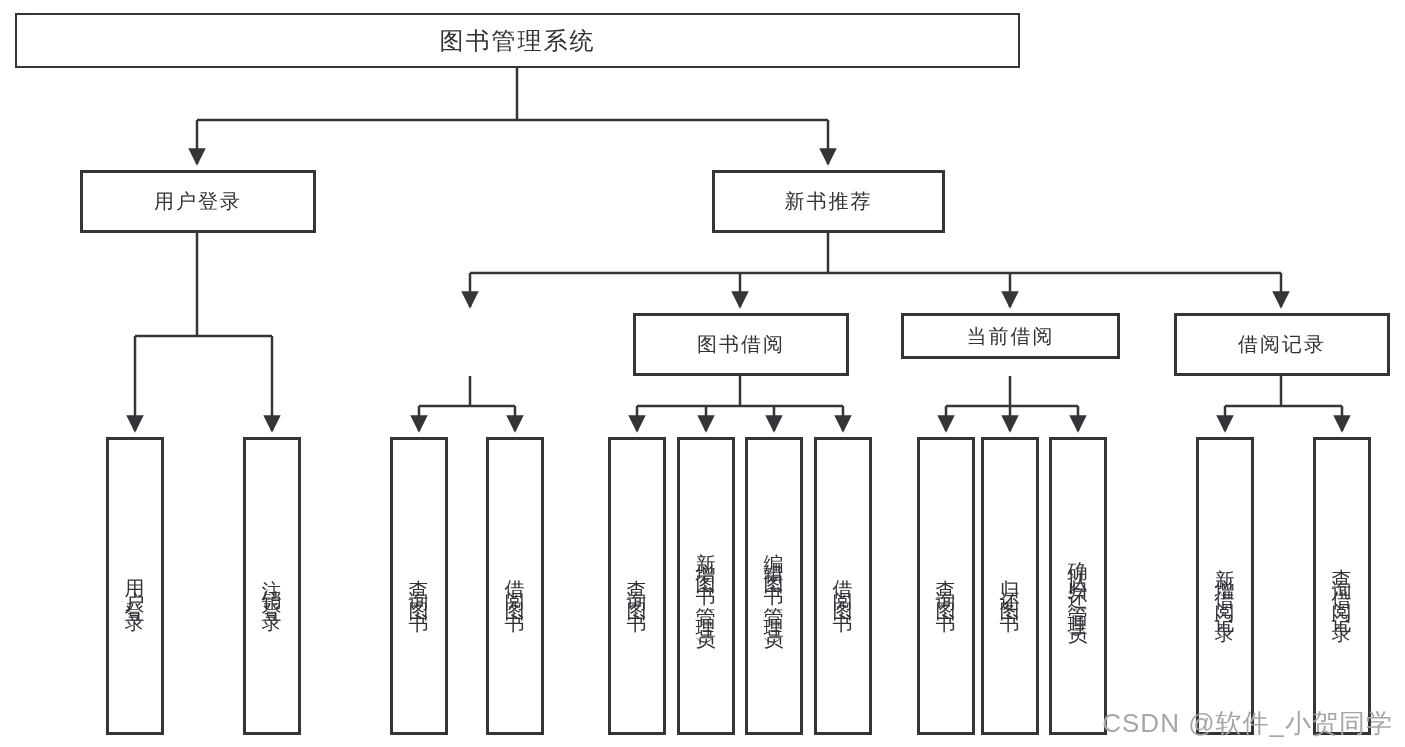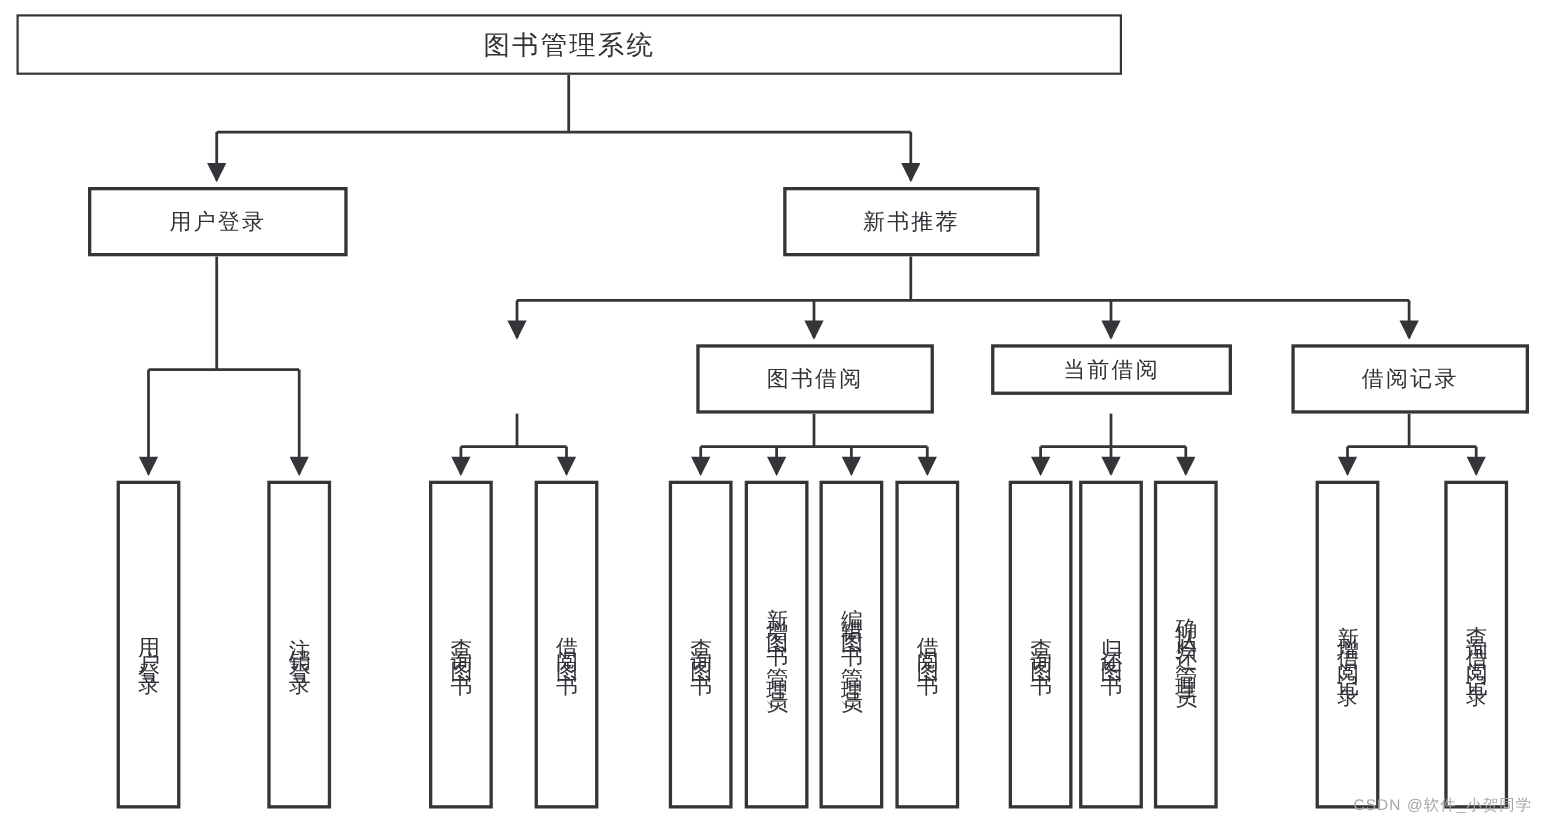--- a/index.html
+++ b/index.html
@@ -44,21 +44,21 @@
     text-orientation:upright;
     font-size:20px;
     letter-spacing:11px;
     line-height:1;
     white-space:nowrap;
   }
   .watermark{
     position:absolute;
     right:12px;
     bottom:6px;
-    font-size:14px;
+    font-size:26px;
     color:#a6a6a6;
     letter-spacing:1px;
     white-space:nowrap;
   }
 </style>
 </head>
 <body>
 
 <div class="canvas">
 

